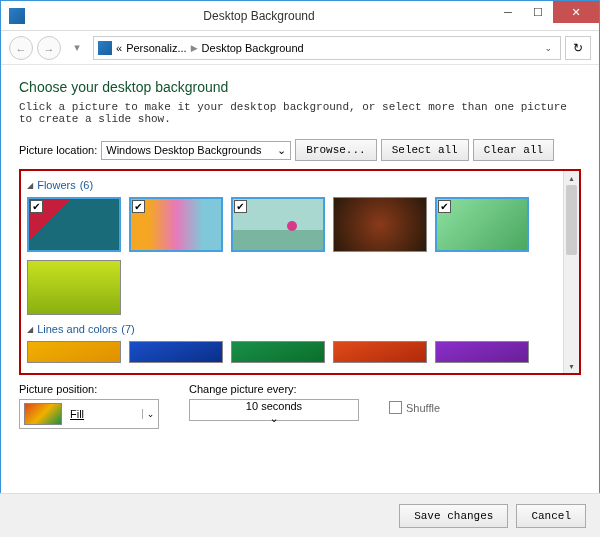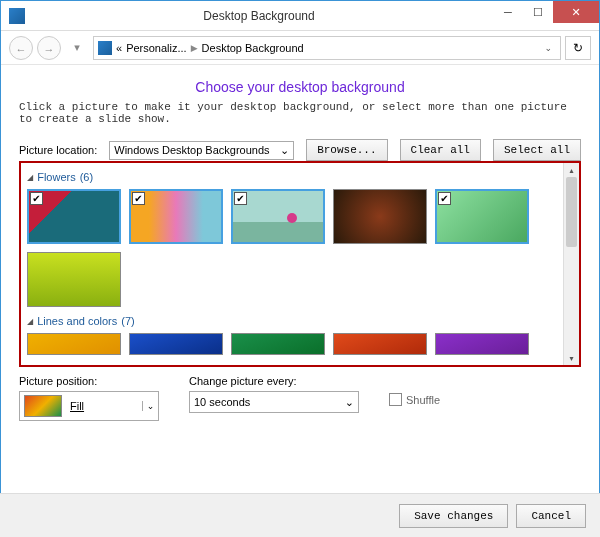--- a/index.html
+++ b/index.html
@@ -12,23 +12,23 @@
 .win-close { background: #c75050; color: #fff; width: 46px; height: 22px; }
 .navbar { height: 34px; display: flex; align-items: center; padding: 0 8px; gap: 4px; border-bottom: 1px solid #e5e5e5; }
 .nav-btn { width: 24px; height: 24px; border: 1px solid #ccc; border-radius: 50%; display: flex; align-items: center; justify-content: center; font-size: 11px; color: #888; background: #fafafa; }
 .breadcrumb { flex: 1; display: flex; align-items: center; border: 1px solid #ccc; height: 24px; padding: 0 4px; font-size: 11px; gap: 4px; }
 .bc-icon { width: 14px; height: 14px; background: linear-gradient(135deg,#2a7fc9,#1a5f9c); }
 .bc-sep { color: #888; font-size: 9px; }
 .bc-drop { margin-left: auto; color: #555; font-size: 9px; padding: 0 4px; }
 .refresh-btn { width: 26px; height: 24px; border: 1px solid #ccc; display: flex; align-items: center; justify-content: center; font-size: 12px; }
 .search { width: 150px; height: 24px; border: 1px solid #ccc; padding: 0 6px; font-size: 11px; color: #888; }
 .content { padding: 14px 18px 10px; }
-.heading { color: #6d28d9; font-size: 14px; font-weight: normal; margin-bottom: 6px; text-align: center; }
+.heading { color: #14532d; font-size: 14px; font-weight: normal; margin-bottom: 6px; }
 .subhead { font-size: 11px; color: #333; margin-bottom: 14px; font-family: Liberation Mono, monospace; }
-.loc-row { display: flex; align-items: center; gap: 12px; margin-bottom: 0; }
+.loc-row { display: flex; align-items: center; gap: 4px; margin-bottom: 8px; }
 .loc-label { font-size: 11px; }
 .loc-select { flex: 1; max-width: 190px; height: 19px; border: 1px solid #aaa; font-size: 11px; padding: 0 4px; display: flex; align-items: center; justify-content: space-between; background: #fff; }
 .btn { height: 22px; padding: 0 10px; border: 1px solid #aaa; background: linear-gradient(#fafafa,#e8e8e8); font-size: 11px; font-family: Liberation Mono, monospace; }
 .gallery { border: 2px solid #b00000; height: 206px; position: relative; padding: 6px 6px 0; overflow: hidden; }
 .scrollbar { position: absolute; right: 0; top: 0; bottom: 0; width: 16px; background: #f0f0f0; border-left: 1px solid #ddd; }
 .scroll-thumb { position: absolute; top: 14px; left: 2px; right: 2px; height: 70px; background: #ccc; border-radius: 2px; }
 .scroll-arrow { position: absolute; left: 0; right: 0; height: 14px; display: flex; align-items: center; justify-content: center; font-size: 8px; color: #555; }
 .cat-head { display: flex; align-items: center; gap: 4px; font-size: 11px; color: #1e5a99; margin: 2px 0 6px; }
 .cat-tri { color: #555; font-size: 8px; }
 .thumbs { display: flex; gap: 8px; flex-wrap: wrap; margin-bottom: 8px; padding-right: 16px; }
@@ -48,21 +48,21 @@
 .lc4 { background: linear-gradient(160deg,#e04a1a,#b02a0a); }
 .lc5 { background: linear-gradient(160deg,#8a2fc9,#6a1f99); }
 .thumbs.lines .thumb { height: 22px; }
 .footer-row { display: flex; gap: 30px; margin-top: 8px; align-items: flex-start; }
 .footer-col { display: flex; flex-direction: column; gap: 4px; }
 .footer-label { font-size: 11px; }
 .pos-select { display: flex; align-items: center; border: 1px solid #aaa; height: 30px; width: 140px; }
 .pos-preview { width: 38px; height: 22px; margin: 0 4px; background: linear-gradient(135deg,#e04a1a,#f0b000,#1a8f4a); border:1px solid #888; }
 .pos-text { flex: 1; font-size: 11px; padding-left: 4px; text-decoration: underline; }
 .pos-drop { width: 16px; text-align: center; border-left: 1px solid #aaa; font-size: 9px; }
-.change-select { width: 170px; height: 22px; border: 1px solid #aaa; font-size: 11px; display: flex; align-items: center; justify-content: space-between; padding: 0 4px; }
+.change-select { width: 170px; height: 22px; border: 1px solid #aaa; font-size: 11px; display: flex; align-items: center; justify-content: space-between; padding: 0 4px; flex-direction: column; }
 .shuffle { display: flex; align-items: center; gap: 4px; font-size: 11px; margin-top: 18px; color: #666; }
 .shuffle-box { width: 13px; height: 13px; border: 1px solid #888; }
 .bottom-bar { position: absolute; bottom: 0; left: 0; right: 0; height: 44px; background: #f0f0f0; border-top: 1px solid #ddd; display: flex; align-items: center; justify-content: flex-end; padding: 0 14px; gap: 8px; }
 .bottom-bar .btn { height: 24px; padding: 0 14px; }
 </style>
 </head>
 <body>
 
 <div class="titlebar">
   <div class="title-icon"></div>
@@ -93,22 +93,22 @@
   <div class="heading">Choose your desktop background</div>
   <div class="subhead">Click a picture to make it your desktop background, or select more than one picture to create a slide show.</div>
 
   <div class="loc-row">
     <span class="loc-label">Picture location:</span>
     <div class="loc-select">
       <span>Windows Desktop Backgrounds</span>
       <span>⌄</span>
     </div>
     <button class="btn">Browse...</button>
+    <button class="btn">Select all</button>
     <button class="btn">Clear all</button>
-    <button class="btn">Select all</button>
   </div>
 
   <div class="gallery">
     <div class="cat-head">
       <span class="cat-tri">◢</span>
       <span>Flowers</span>
       <span>(<span>6</span>)</span>
     </div>
     <div class="thumbs">
       <div class="thumb sel tf1">

